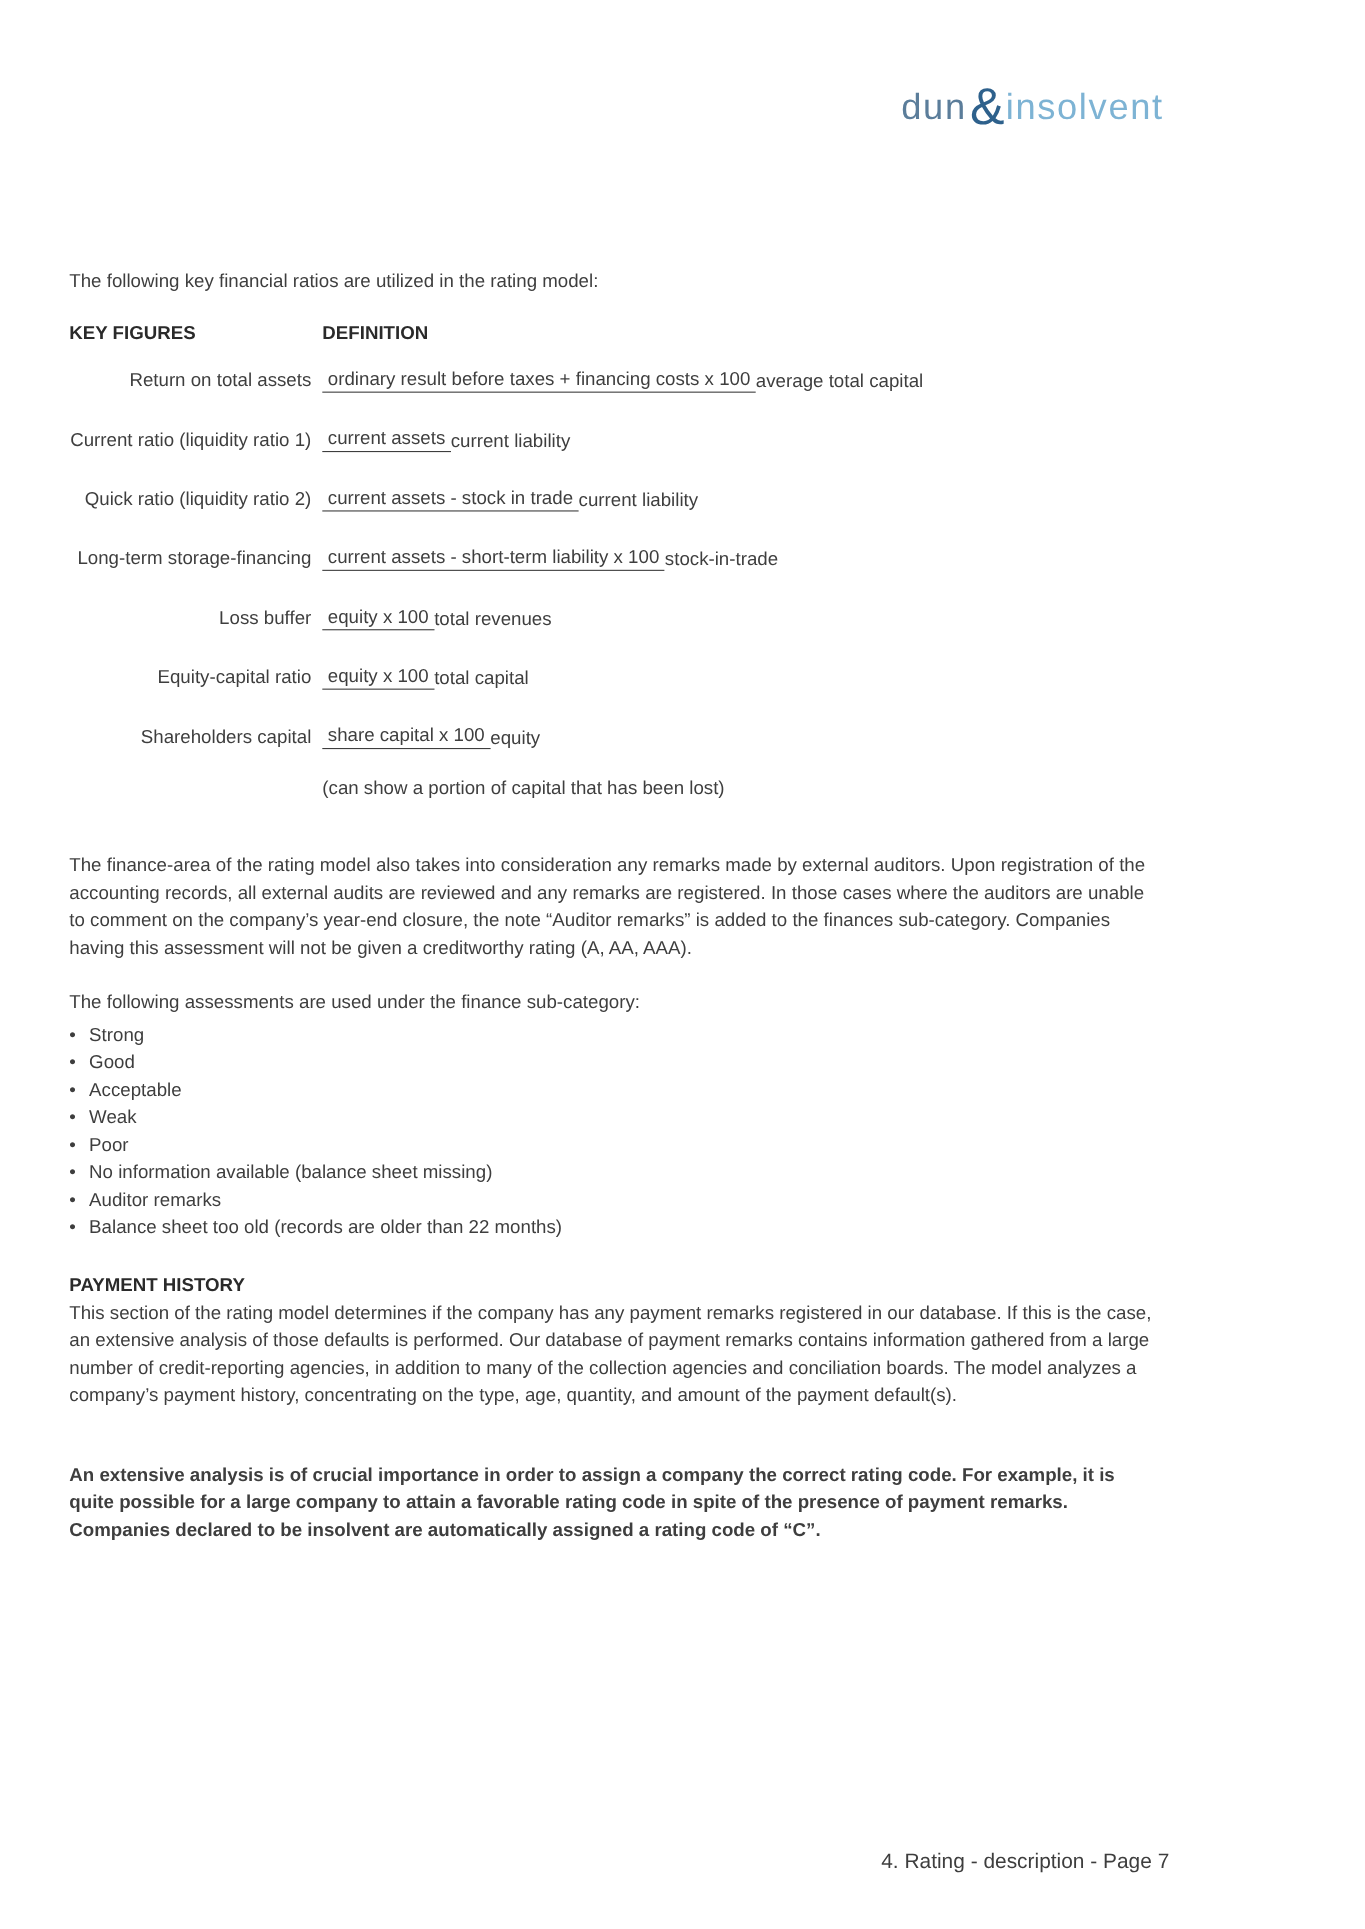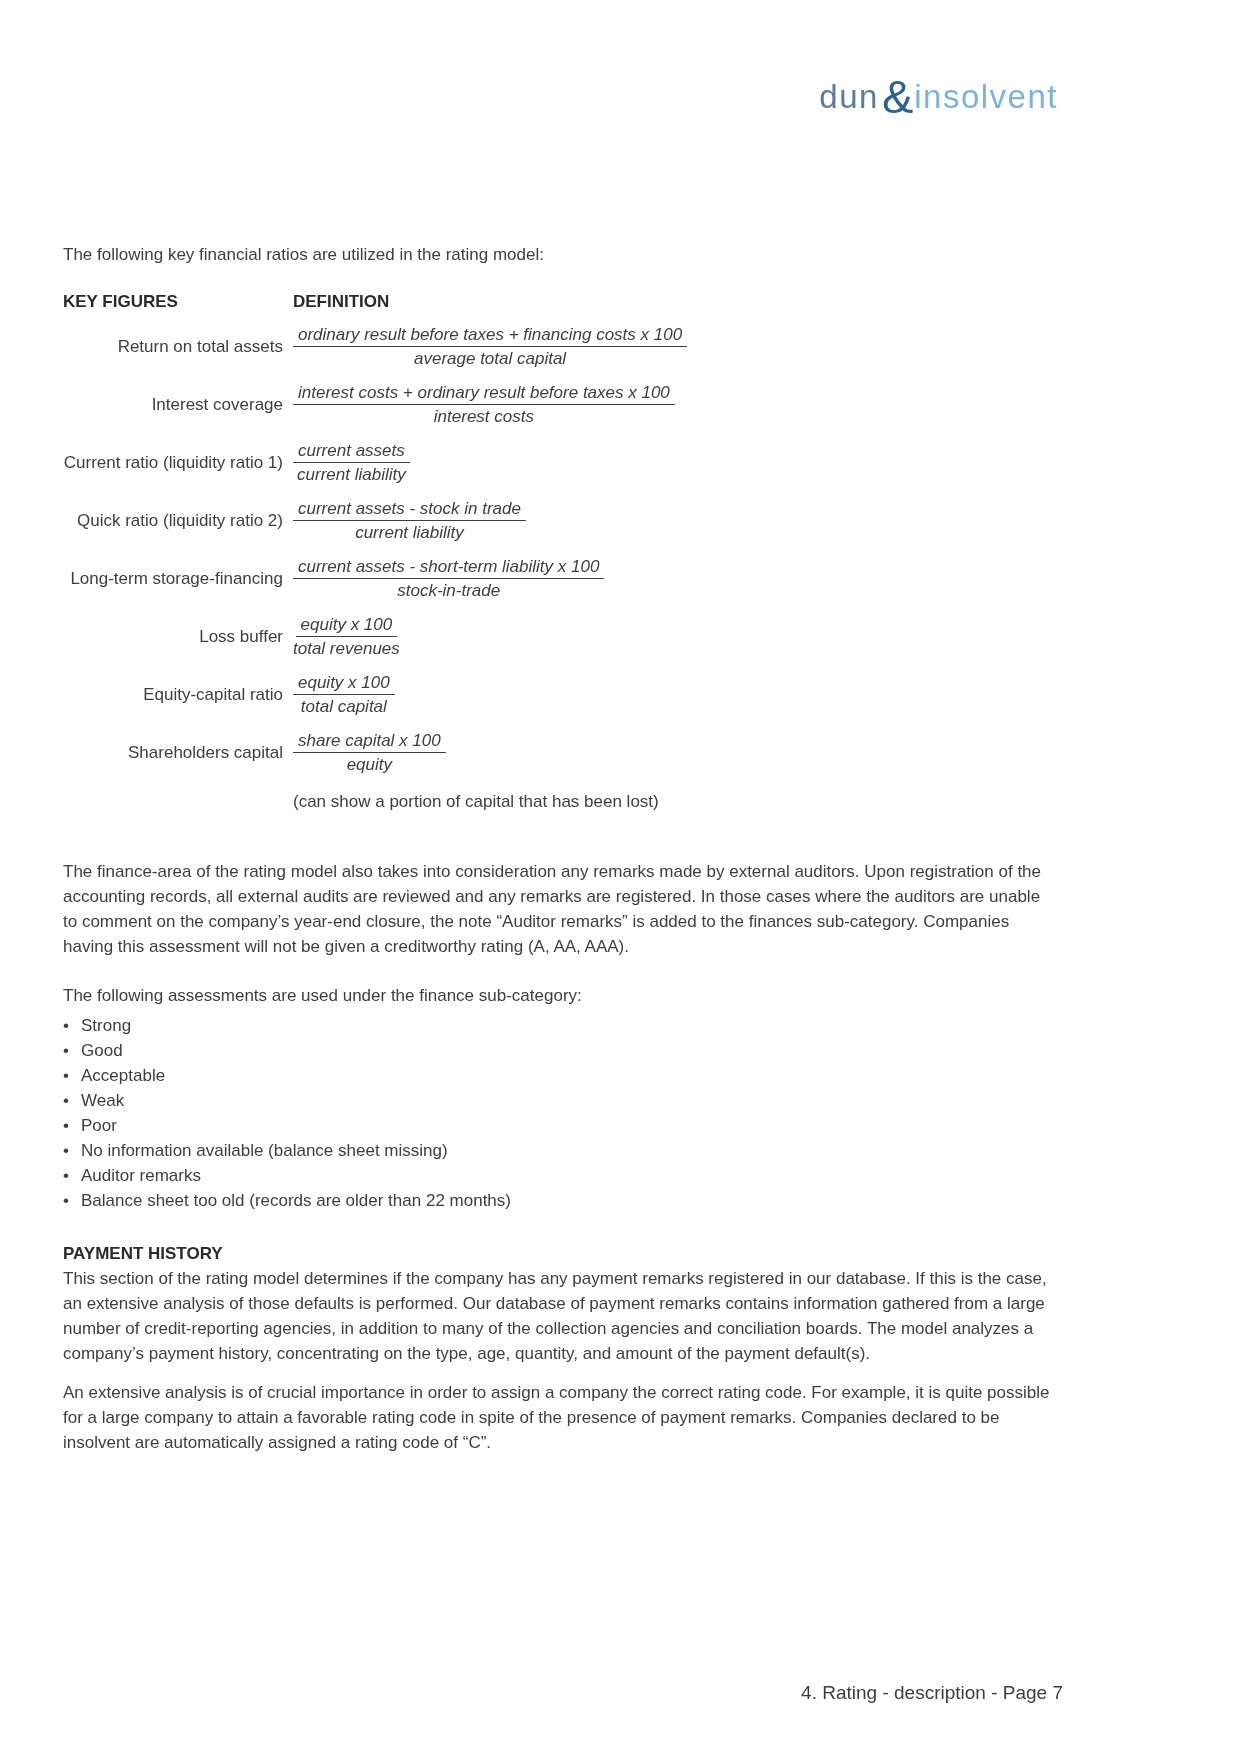--- a/index.html
+++ b/index.html
@@ -25,35 +25,35 @@
 
   
   .intro { margin-top: 116px; font-size: 17px; line-height: 25px; }
 
   
   .tbl-head { display: flex; margin-top: 25px; font-size: 17px; line-height: 20px; font-weight: bold; color: #2a2a2a; }
   .col-label { width: 230px; flex: none; }
   .tbl-rows { margin-top: 13px; }
   .tbl-row { display: flex; align-items: center; min-height: 40px; margin-bottom: 14px; font-size: 17px; }
   .tbl-row .row-label { width: 230px; flex: none; line-height: 22px; padding-right: 10px; text-align: right; }
-  .fraction { display: inline-flex; flex-direction: column; align-items: center; line-height: 20px; text-align: right; font-style: italic; }
+  .fraction { display: inline-flex; align-items: center; line-height: 20px; text-align: right; }
   .fraction .num { border-bottom: 1.6px solid #3e3e3e; padding: 0 5px 1px 5px; }
   .fraction .den { padding-top: 2px; }
   .tbl-note { margin-left: 230px; margin-top: 0px; font-size: 17px; line-height: 25px; }
 
   
   .para { font-size: 17px; line-height: 25px; }
   .para-finance { margin-top: 45px; }
   .assess-intro { margin-top: 24px; }
   .assess-list { list-style: none; margin-top: 5px; }
   .assess-list li { display: flex; line-height: 25px; font-size: 17px; }
   .assess-list .bullet { width: 18px; flex: none; }
 
   .section-head { margin-top: 28px; font-size: 17px; line-height: 25px; font-weight: bold; color: #2a2a2a; }
-  .para-ph2 { margin-top: 14px; }
+  .para-ph2 { margin-top: 47px; font-weight: bold; }
 
   
   .footer {
     position: absolute; top: 1682px; right: 178px;
     font-size: 19px; line-height: 22px; color: #3e3e3e;
   }
 </style>
 </head>
 <body>
 
@@ -74,27 +74,20 @@
     <div class="tbl-rows">
 
       <div class="tbl-row">
         <div class="row-label">Return on total assets</div>
         <div class="fraction">
           <span class="num">ordinary result before taxes + financing costs x 100</span>
           <span class="den">average total capital</span>
         </div>
       </div>
 
-      <div class="tbl-row">
-        <div class="row-label">Interest coverage</div>
-        <div class="fraction">
-          <span class="num">interest costs + ordinary result before taxes x 100</span>
-          <span class="den">interest costs</span>
-        </div>
-      </div>
 
       <div class="tbl-row">
         <div class="row-label">Current ratio (liquidity ratio 1)</div>
         <div class="fraction">
           <span class="num">current assets</span>
           <span class="den">current liability</span>
         </div>
       </div>
 
       <div class="tbl-row">

